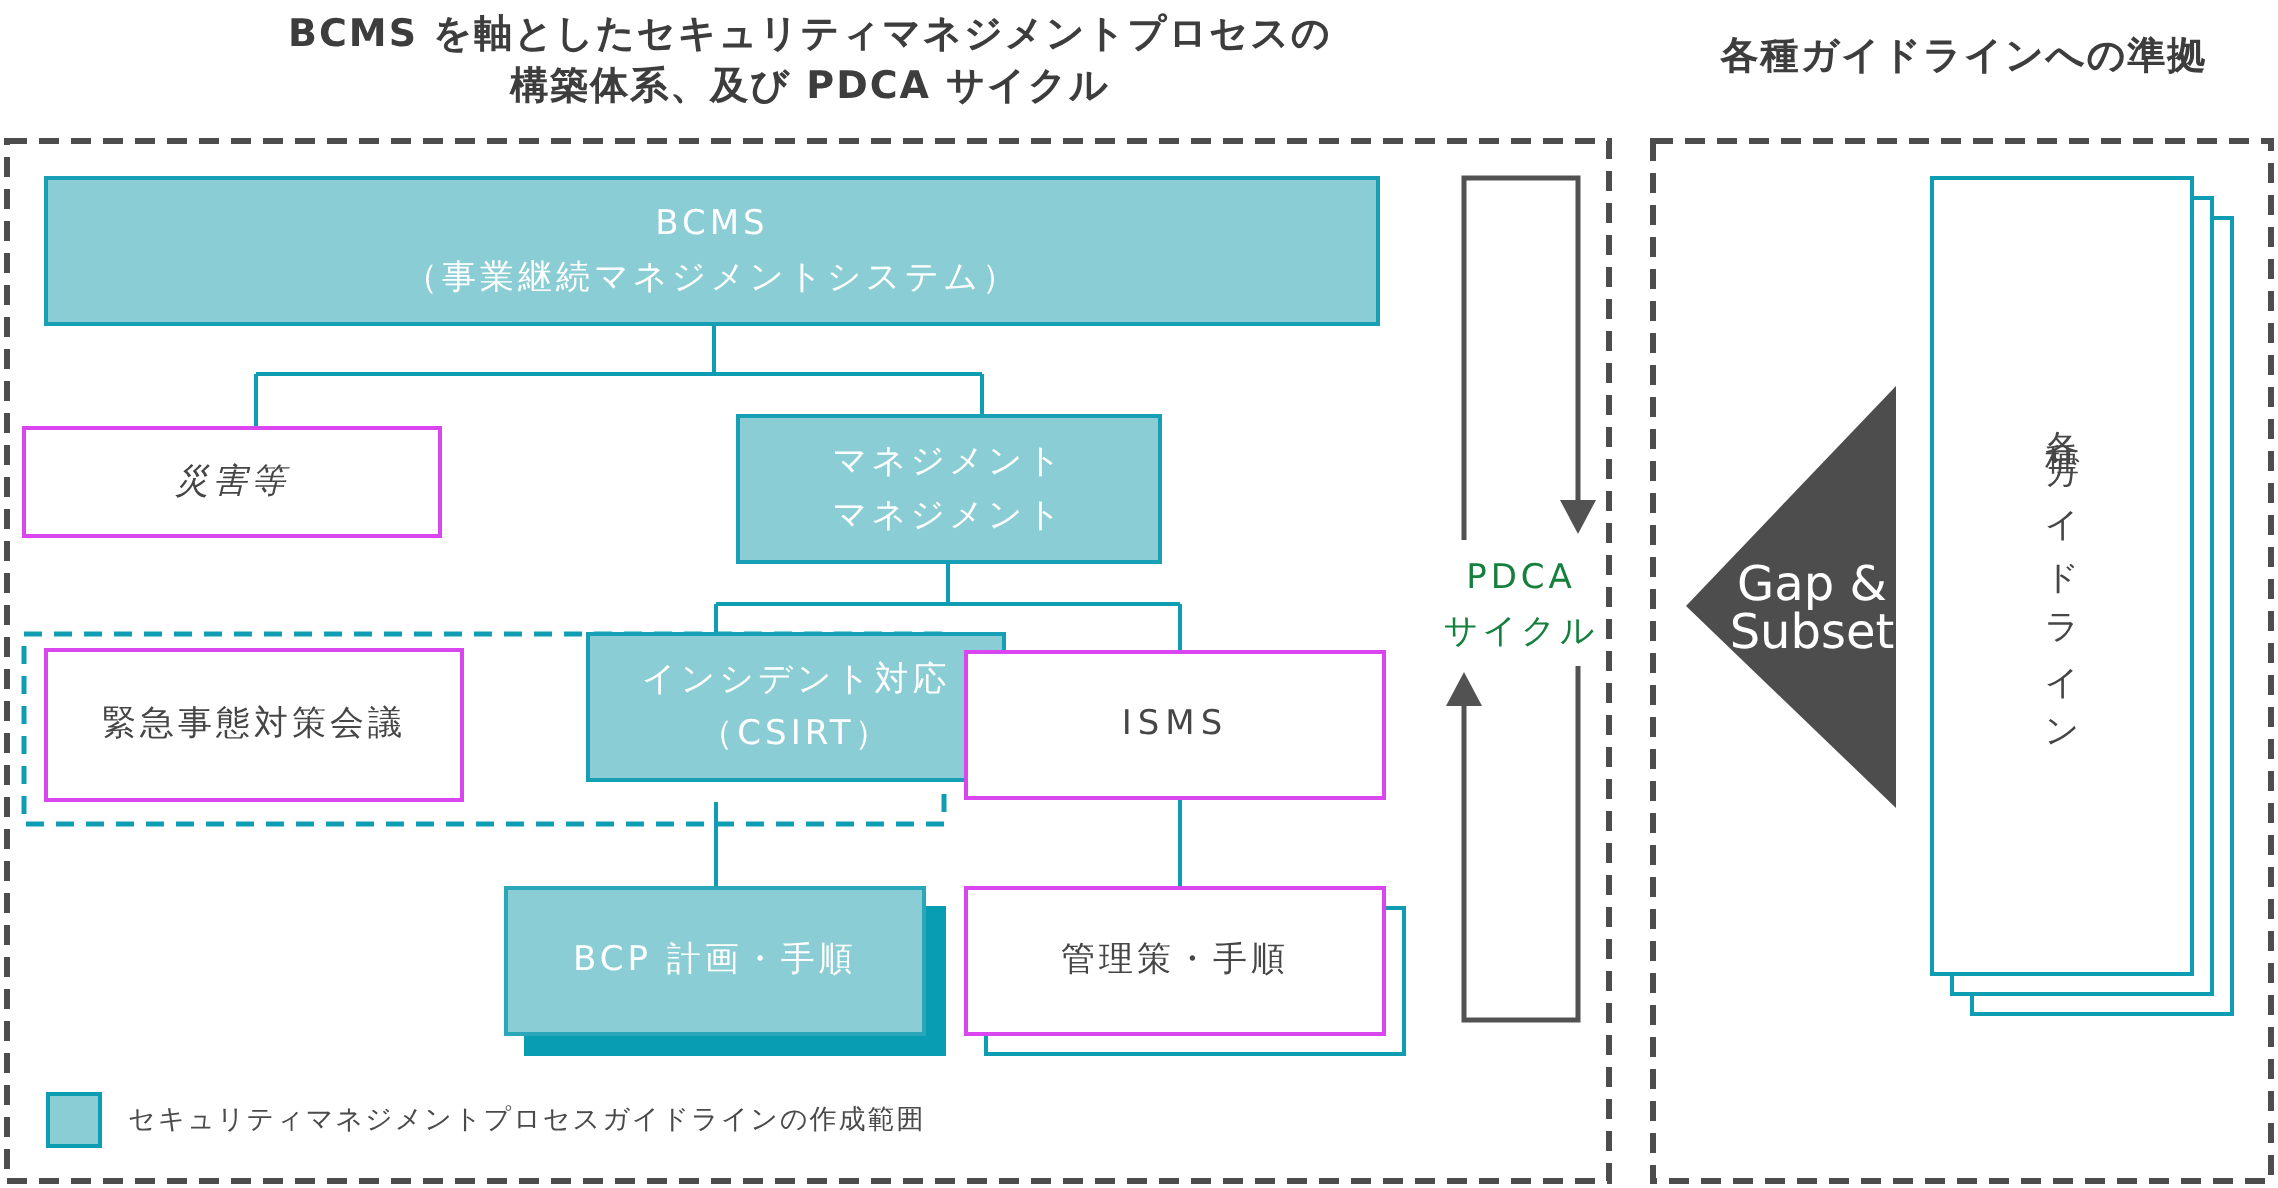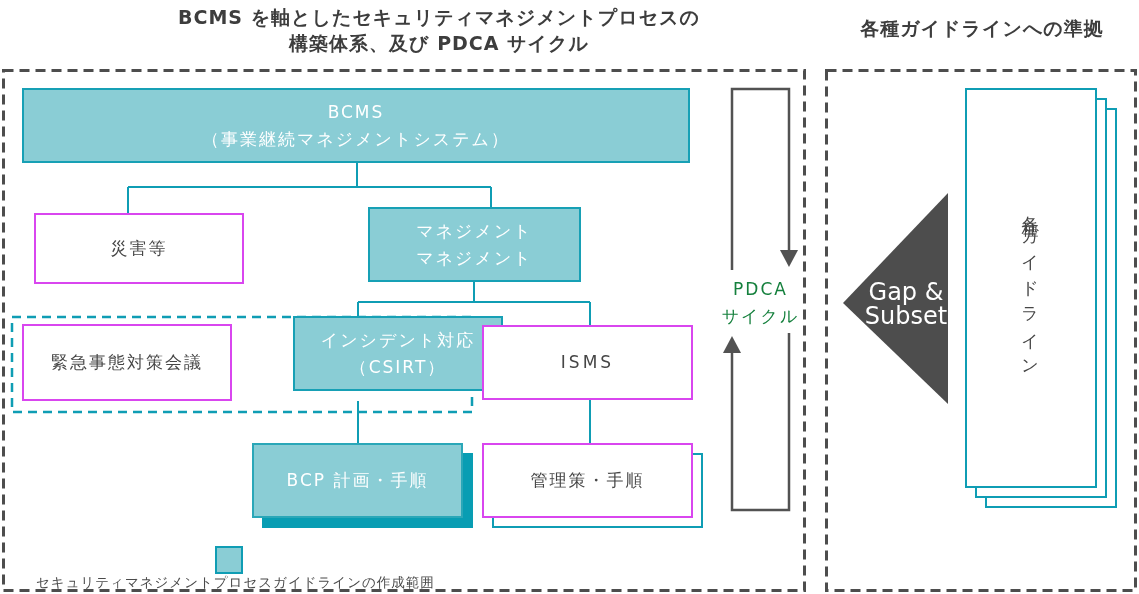--- a/index.html
+++ b/index.html
@@ -1,45 +1,45 @@
 <!DOCTYPE html>
 <html><head>
 <meta charset="utf-8">
 <style>
   html,body{margin:0;padding:0;background:#ffffff;}
   body{font-family:"DejaVu Sans","Liberation Sans",sans-serif;}
   #stage{position:relative;width:1139px;height:594px;background:#ffffff;overflow:hidden;}
   svg.layer{position:absolute;left:0;top:0;width:1139px;height:594px;}
   .title{position:absolute;font-weight:bold;color:#3d3d3d;text-align:center;letter-spacing:1px;}
-  #title-left{left:0;top:4px;width:810px;font-size:19px;line-height:26px;padding-left:34px;}
+  #title-left{left:0;top:4px;width:810px;font-size:19px;line-height:26px;}
   #title-right{left:825px;top:15px;width:314px;font-size:19px;line-height:26px;}
   .node{position:absolute;box-sizing:border-box;display:flex;flex-direction:column;align-items:center;justify-content:center;
         font-size:17px;line-height:27px;letter-spacing:2px;text-align:center;color:#464646;background:#ffffff;
         border:2px solid #d946ef;}
   .node.teal{background:#8acdd5;color:#ffffff;border-color:#17a0b5;}
   #box-bcms{left:22px;top:88px;width:668px;height:75px;}
-  #box-saigai{left:34px;top:213px;width:210px;height:71px;}
+  #box-saigai{left:11px;top:213px;width:210px;height:56px;font-style:italic;}
   #box-secmgmt{left:368px;top:207px;width:213px;height:75px;}
   #box-kinkyu{left:22px;top:324px;width:210px;height:77px;}
   #box-incident{left:253px;top:316px;width:210px;height:75px;margin-left:40px;}
   #box-isms{left:482px;top:325px;width:211px;height:75px;letter-spacing:3px;}
   #box-bcp{left:252px;top:443px;width:211px;height:75px;box-shadow:10px 10px 0 0 #089db3;border-color:#2aa7b8;}
   #box-kanri{left:482px;top:443px;width:211px;height:75px;z-index:3;}
   #box-kanri-back{left:492px;top:453px;width:211px;height:75px;z-index:2;position:absolute;box-sizing:border-box;
         background:#ffffff;border:2px solid #0f9db4;}
   .stack-sheet{position:absolute;box-sizing:border-box;width:132px;height:400px;background:#ffffff;border:2.5px solid #0f9db4;}
   #sheet-3{left:985px;top:108px;z-index:1;}
   #sheet-2{left:975px;top:98px;z-index:2;}
   #sheet-1{left:965px;top:88px;z-index:3;display:flex;align-items:center;justify-content:center;}
   #stack-label{writing-mode:vertical-rl;text-orientation:upright;letter-spacing:7px;font-size:17px;color:#464646;font-weight:500;}
   #pdca-label{position:absolute;left:716px;top:276px;width:89px;text-align:center;font-size:17px;line-height:27px;
         letter-spacing:2px;color:#15803d;}
   #gap-label{position:absolute;left:856px;top:280px;width:100px;text-align:center;font-size:24px;line-height:24px;
         color:#ffffff;z-index:4;}
-  #legend{position:absolute;left:23px;top:546px;display:flex;align-items:center;flex-direction:column;}
+  #legend{position:absolute;left:23px;top:546px;display:flex;align-items:center;}
   #legend-swatch{width:28px;height:28px;box-sizing:border-box;background:#8acdd5;border:2px solid #0f9db4;}
   #legend-text{margin-left:13px;font-size:13.5px;color:#4a4a4a;letter-spacing:1px;}
   .node .l1,.node .l2{display:block;}
 </style>
 </head>
 <body>
 
 <div id="stage">
 
   <svg class="layer" viewBox="0 0 1139 594" aria-hidden="true">

